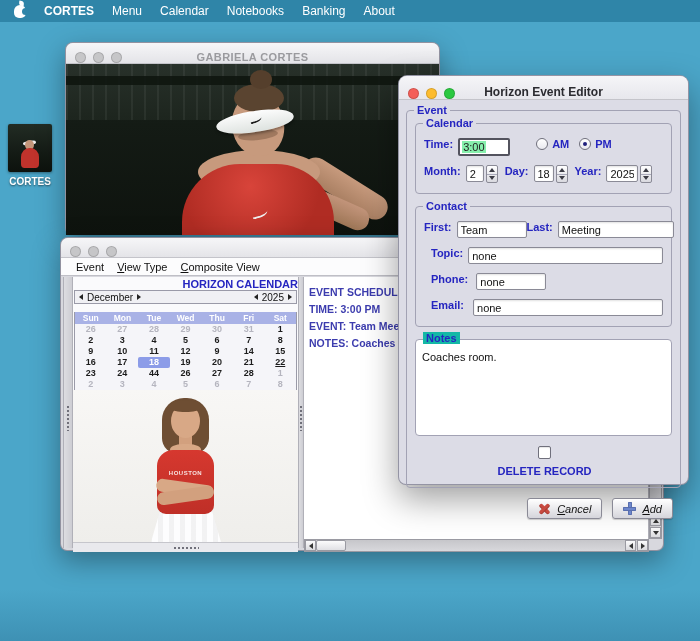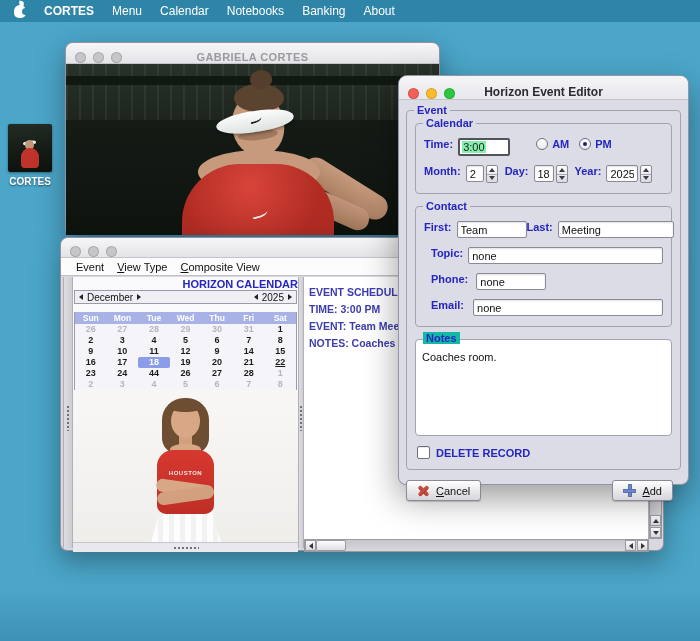--- a/index.html
+++ b/index.html
@@ -169,23 +169,23 @@
     background:linear-gradient(#fff,#d9d9df); display:flex; flex-direction:column; overflow:hidden; }
   .stepper .half { flex:1; display:flex; align-items:center; justify-content:center; }
   .stepper .half.up { border-bottom:1px solid #aab; }
   .stepper .half.up::after { content:''; border-left:3px solid transparent; border-right:3px solid transparent;
     border-bottom:4px solid #3a3a44; }
   .stepper .half.down::after { content:''; border-left:3px solid transparent; border-right:3px solid transparent;
     border-top:4px solid #3a3a44; }
   #notes-area { height:82px; background:#fff; font-size:11px; color:#111; padding:1px 3px; overflow:hidden; }
   .checkbox { width:13px; height:13px; border:1px solid #70707c; border-radius:2px; background:#fff;
     display:inline-block; box-shadow:inset 0 1px 1px rgba(0,0,0,.1); }
-  #delete-row { display:flex; align-items:center; gap:6px; margin:4px 0 2px 2px; }
+  #delete-row { display:flex; align-items:center; gap:6px; margin:4px 0 2px 2px;flex-direction:column; }
   #delete-row .flabel { margin:0; }
-  #btn-row { display:flex; justify-content:space-between; gap:10px; padding:10px 8px 0 0; }
+  #btn-row { display:flex; justify-content:flex-end; gap:10px; padding:10px 8px 0 0;font-style:italic; }
   .dlg-btn { display:inline-flex; align-items:center; gap:6px; height:21px; padding:0 10px;
     background:linear-gradient(#ffffff,#d5d5db); border:1px solid #8a8a96; border-radius:3px;
     font-size:11px; color:#111; box-shadow:0 1px 1px rgba(0,0,0,.18), inset 0 1px 0 #fff; cursor:default; }
   .x-icon { position:relative; width:13px; height:13px; }
   .x-icon::before, .x-icon::after { content:''; position:absolute; left:0; top:5px; width:13px; height:4px;
     background:#c84a40; border-radius:2px; box-shadow:inset 0 -1px 0 rgba(0,0,0,.2); }
   .x-icon::before { transform:rotate(45deg); } .x-icon::after { transform:rotate(-45deg); }
   .plus-icon { position:relative; width:13px; height:13px; }
   .plus-icon::before { content:''; position:absolute; left:4.5px; top:0; width:4px; height:13px;
     background:#6d87cc; box-shadow:0 0 0 1px #5a6fae inset; border-radius:1px; }

